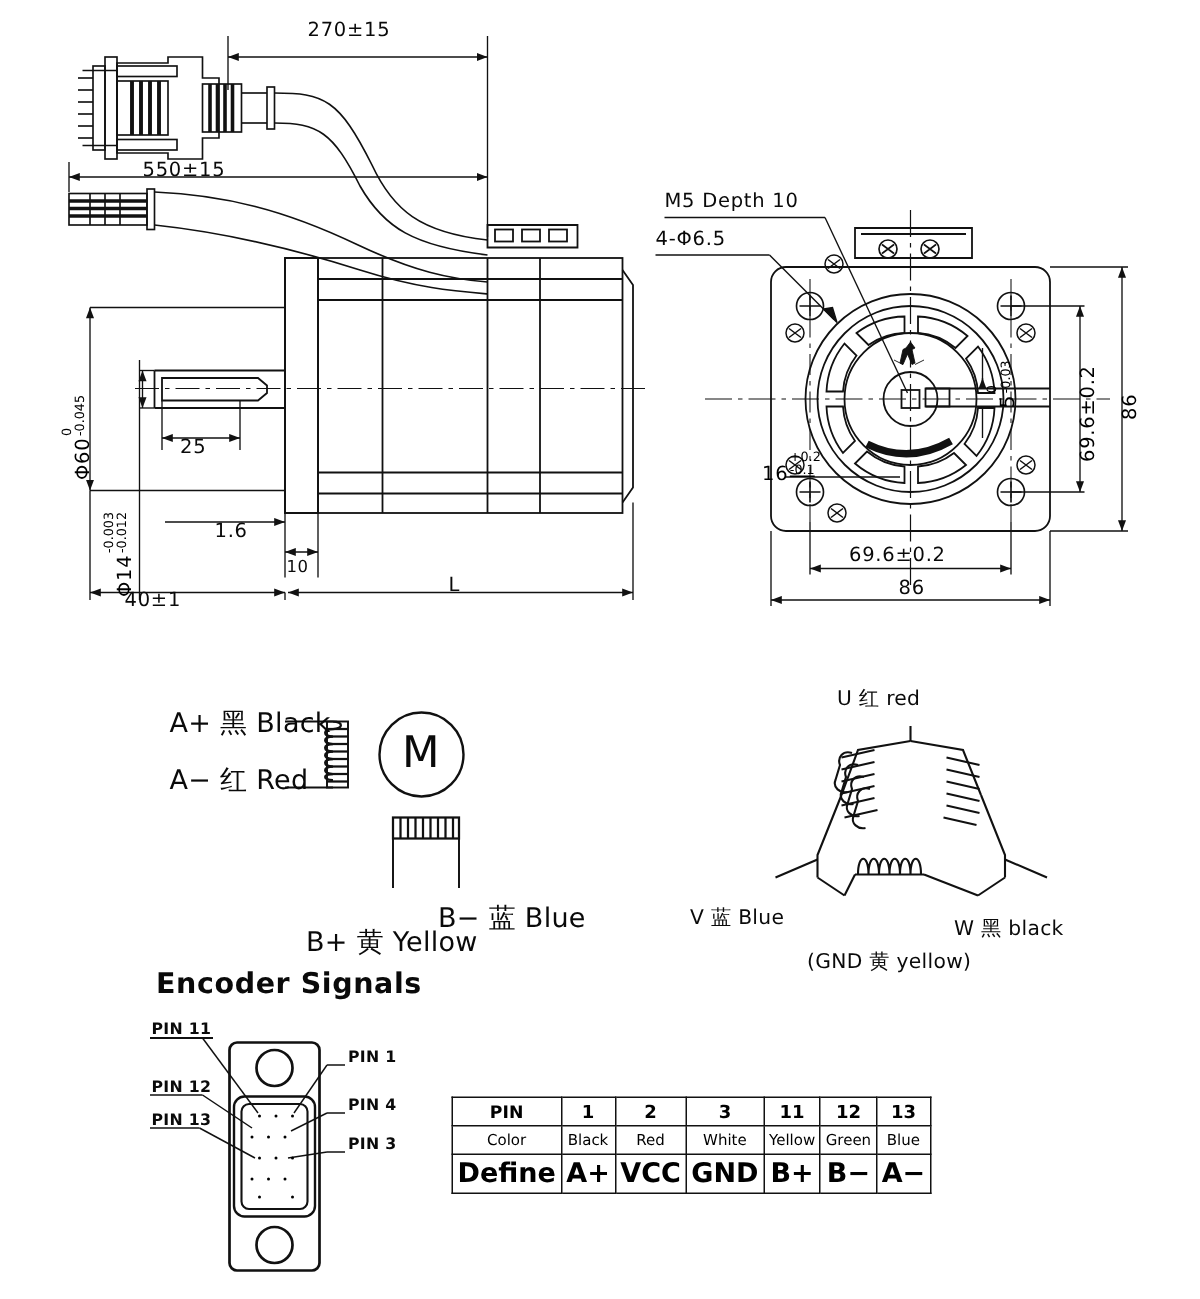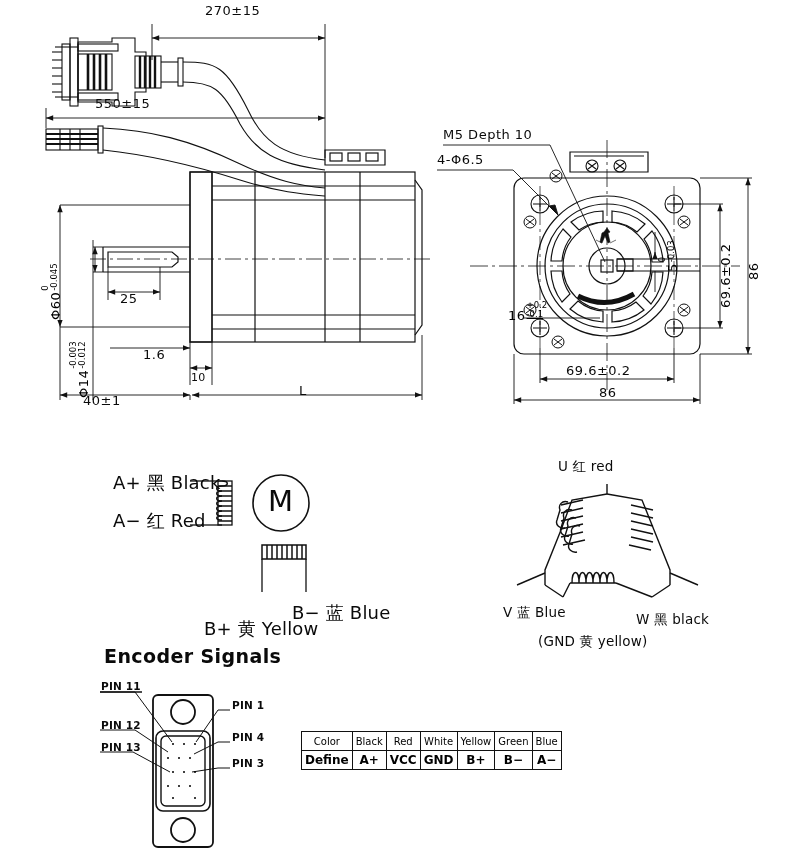--- a/index.html
+++ b/index.html
@@ -48,21 +48,21 @@
   }
   #pin-table td{
     border:1px solid #111;
     text-align:center;
     padding:2px 3px;
     font-family:"DejaVu Sans", sans-serif;
     height:14px;
   }
   #pin-table tr.r-pin td{font-weight:bold;font-size:12px;}
   #pin-table tr.r-color td{font-size:10px;margin-top:36px;}
-  #pin-table tr.r-define td{font-weight:bold;font-size:12px;}
+  #pin-table tr.r-define td{font-weight:bold;font-size:18px;}
   #pin-table td.hdr{font-size:10.5px;font-weight:normal;}
   #pin-table tr.r-pin td.hdr{font-weight:bold;font-size:11.5px;}
   .dot{position:absolute;width:2px;height:2px;background:#000;border-radius:50%;}
 </style>
 </head>
 <body>
 
 <div id="page">
 
   <svg id="drawing" viewBox="0 0 800 866">
@@ -415,22 +415,22 @@
   <div class="dot" style="left:189px;top:757px;"></div>
   <div class="dot" style="left:172px;top:771px;"></div>
   <div class="dot" style="left:183px;top:771px;"></div>
   <div class="dot" style="left:194px;top:771px;"></div>
   <div class="dot" style="left:167px;top:785px;"></div>
   <div class="dot" style="left:178px;top:785px;"></div>
   <div class="dot" style="left:189px;top:785px;"></div>
   <div class="dot" style="left:172px;top:797px;"></div>
   <div class="dot" style="left:194px;top:797px;"></div>
 
-  <div class="lbl dim" style="left:205px;top:4px;">270±15</div>
-  <div class="lbl dim" style="left:95px;top:97px;">550±15</div>
+  <div class="lbl dim" style="left:205px;top:14px;">270±15</div>
+  <div class="lbl dim" style="left:95px;top:107px;">550±15</div>
 
   <div style="position:absolute;left:44px;top:320px;">
     <div class="rot90" style="position:absolute;left:0;top:0;white-space:nowrap;">
       <span class="dim">Φ60</span><span class="tolstack" style="position:relative;left:1px;top:-3px;">
         <span style="display:block;">0</span>
         <span style="display:block;">-0.045</span>
       </span>
     </div>
   </div>
 
@@ -479,34 +479,43 @@
   <div class="lbl dim" style="left:566px;top:364px;">69.6±0.2</div>
   <div class="lbl dim" style="left:599px;top:386px;">86</div>
 
   <div class="lbl wirelabel" style="left:113px;top:474px;">A+ 黑 Black</div>
   <div class="lbl wirelabel" style="left:113px;top:512px;">A− 红 Red</div>
   <div class="lbl" style="left:268px;top:487px;font-size:29px;">M</div>
   <div class="lbl wirelabel" style="left:204px;top:604px;margin-top:16px;">B+ 黄 Yellow</div>
   <div class="lbl wirelabel" style="left:292px;top:604px;">B− 蓝 Blue</div>
 
   <div class="lbl wirelabel" style="left:558px;top:460px;font-size:13.5px;">U 红 red</div>
-  <div class="lbl wirelabel" style="left:460px;top:606px;font-size:13.5px;margin-left:43px;">V 蓝 Blue</div>
+  <div class="lbl wirelabel" style="left:460px;top:606px;font-size:13.5px;">V 蓝 Blue</div>
   <div class="lbl wirelabel" style="left:636px;top:613px;font-size:13.5px;">W 黑 black</div>
   <div class="lbl wirelabel" style="left:538px;top:635px;font-size:13.5px;">(GND 黄 yellow)</div>
 
   <div class="lbl heading" style="left:104px;top:647px;font-size:19px;">Encoder Signals</div>
   <div class="lbl pinlabel" style="left:101px;top:681px;">PIN 11</div>
   <div class="lbl pinlabel" style="left:101px;top:720px;">PIN 12</div>
   <div class="lbl pinlabel" style="left:101px;top:742px;">PIN 13</div>
   <div class="lbl pinlabel" style="left:232px;top:700px;">PIN 1</div>
   <div class="lbl pinlabel" style="left:232px;top:732px;">PIN 4</div>
   <div class="lbl pinlabel" style="left:232px;top:758px;">PIN 3</div>
 
   <table id="pin-table">
     <tbody>
+      <tr class="r-pin">
+        <td class="hdr">PIN</td>
+        <td>1</td>
+        <td>2</td>
+        <td>3</td>
+        <td>11</td>
+        <td>12</td>
+        <td>13</td>
+      </tr>
       <tr class="r-color">
         <td class="hdr">Color</td>
         <td>Black</td>
         <td>Red</td>
         <td>White</td>
         <td>Yellow</td>
         <td>Green</td>
         <td>Blue</td>
       </tr>
       <tr class="r-define">

